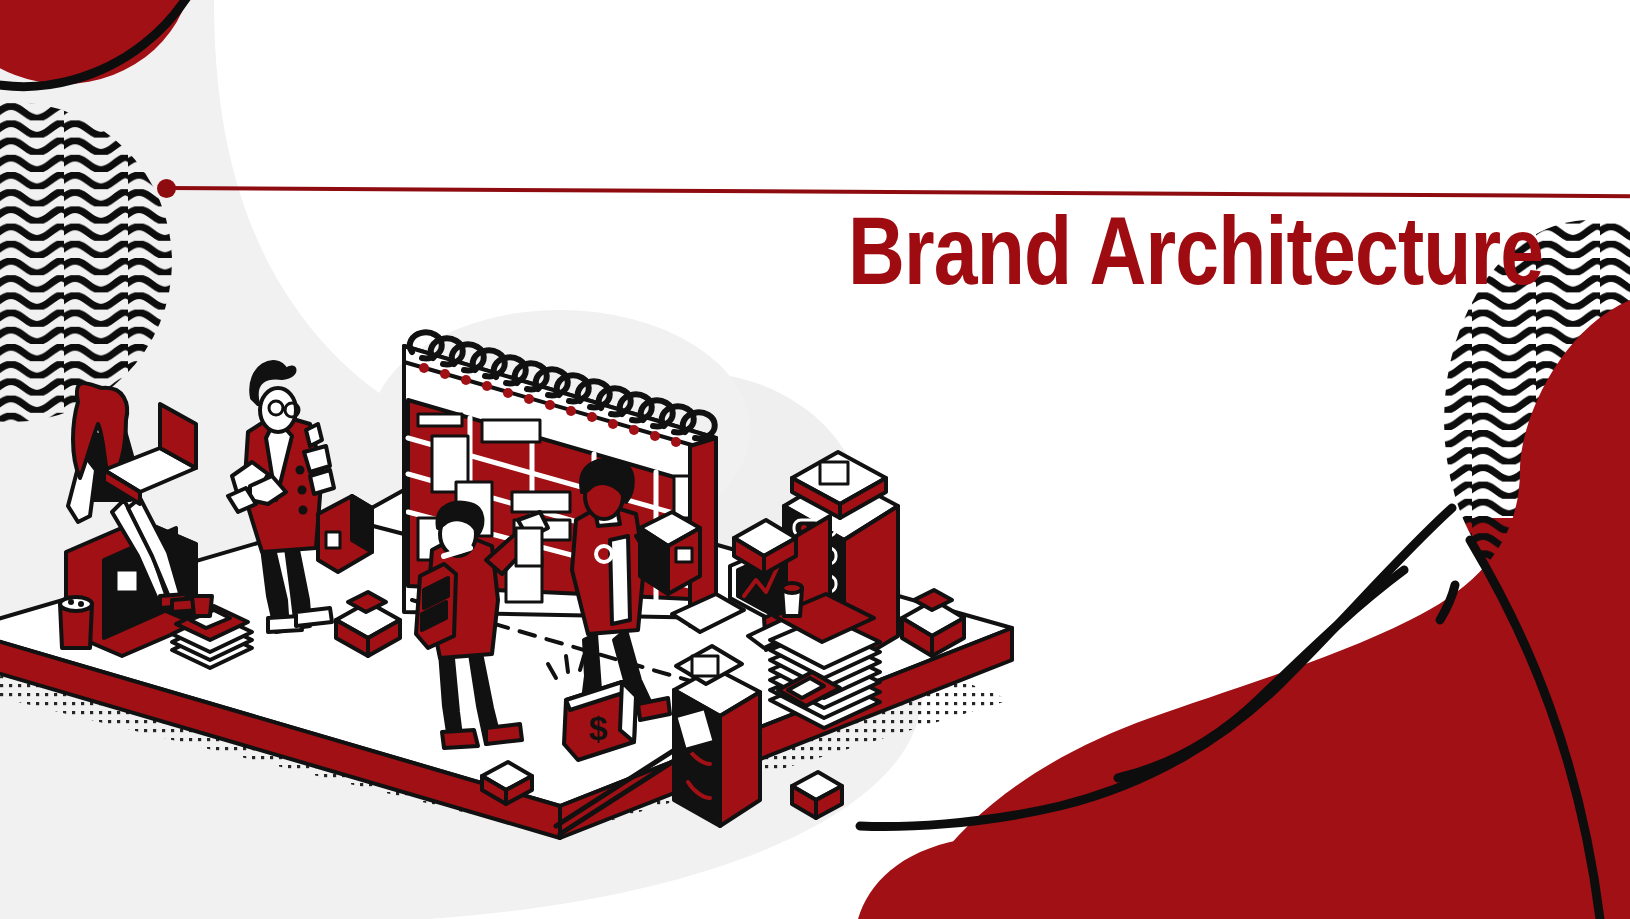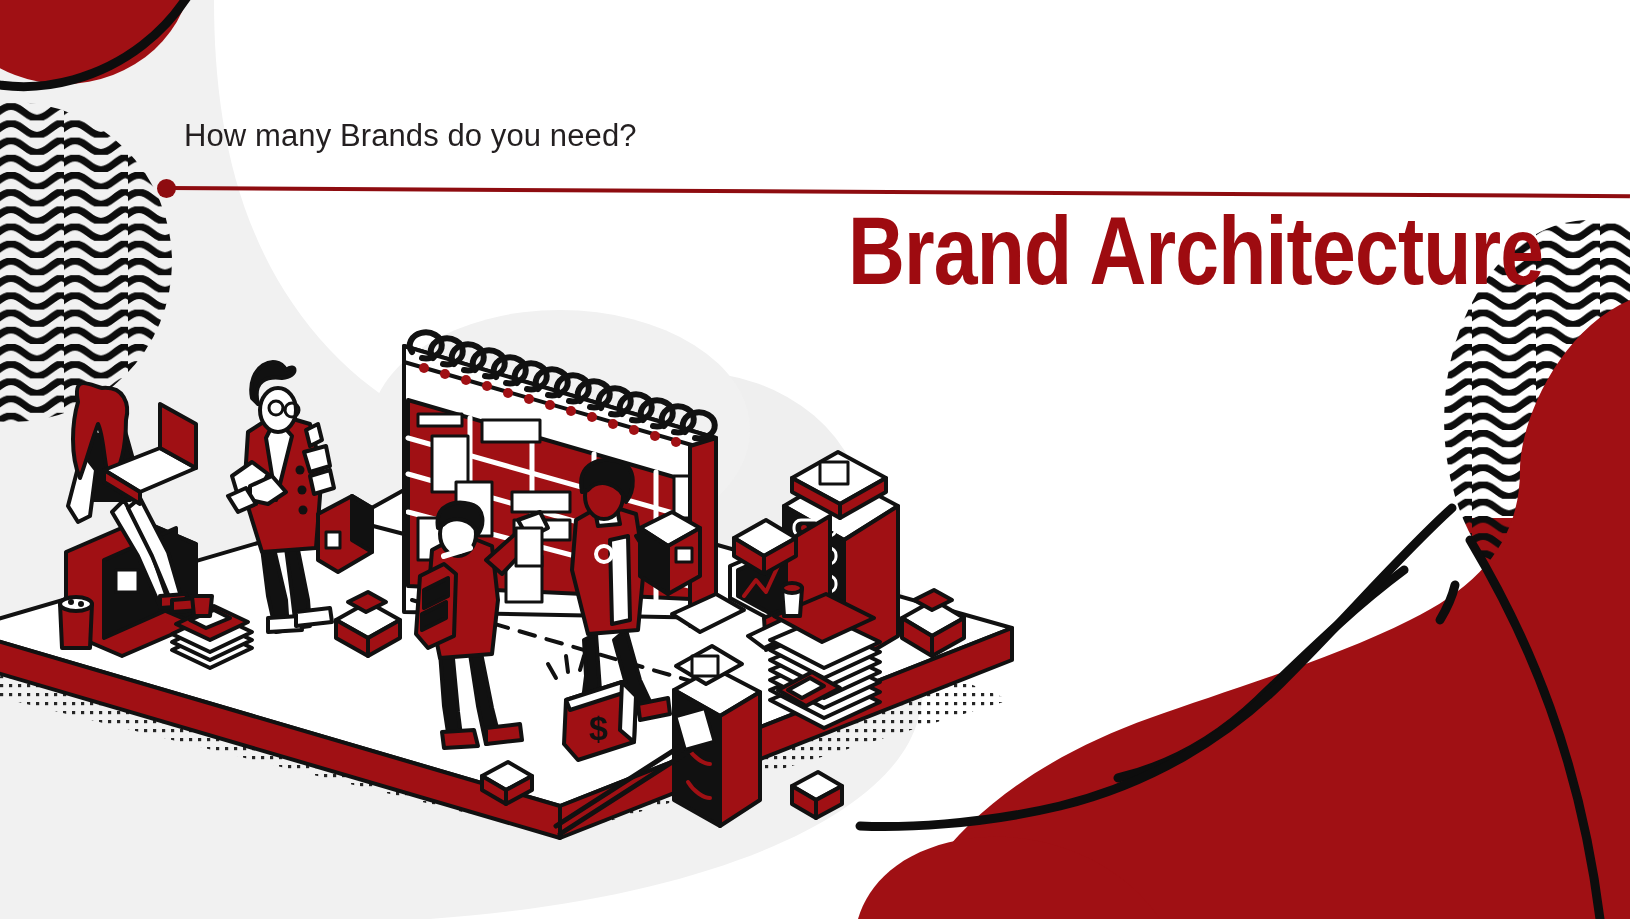--- a/index.html
+++ b/index.html
@@ -534,17 +534,16 @@
         <path d="M672,614 L716,594 L744,610 L700,632 Z" fill="#ffffff"></path>
       </g>
     </g>
   </svg>
 
   <div id="rule-wrap">
     <div id="rule-line"></div>
     <div id="rule-dot"></div>
   </div>
 
-  <div id="subtitle">How many Brands do you need?</div>
 
   <div id="title">Brand Architecture</div>
 
 </div>
 
 </body></html>

